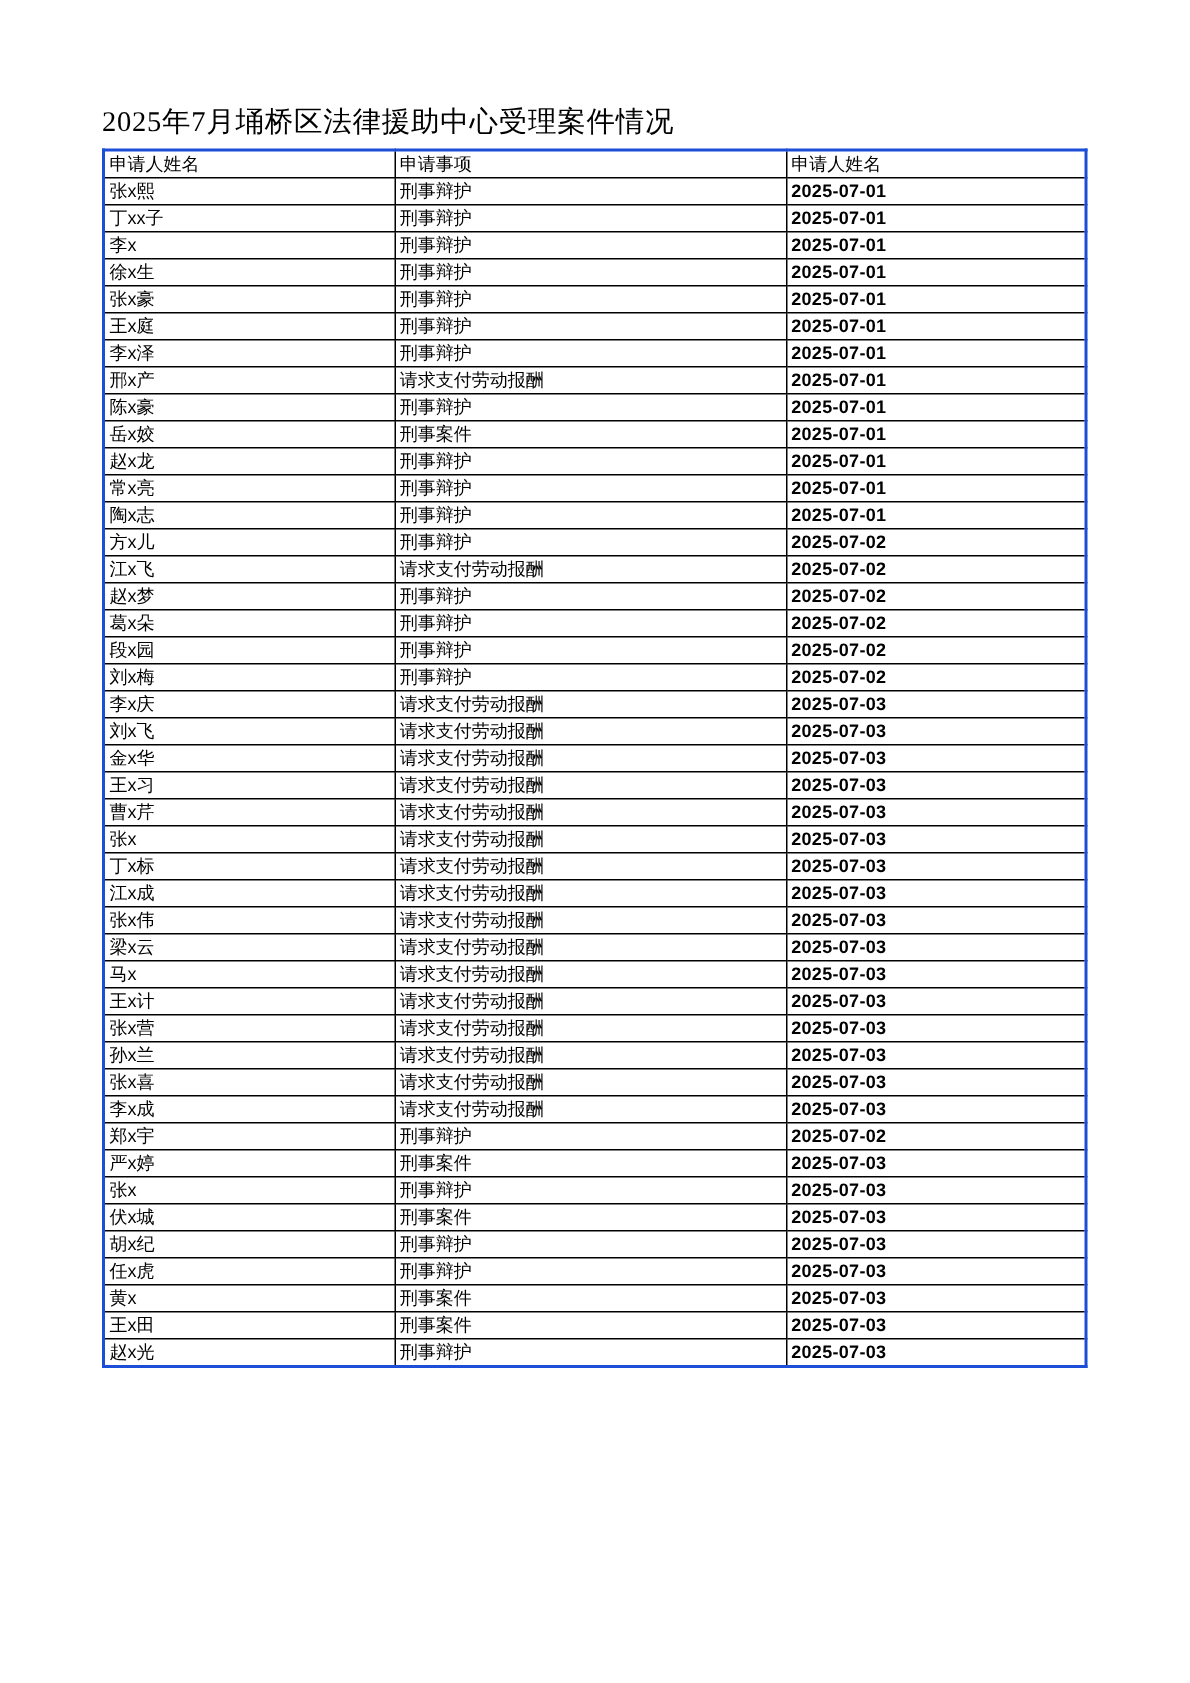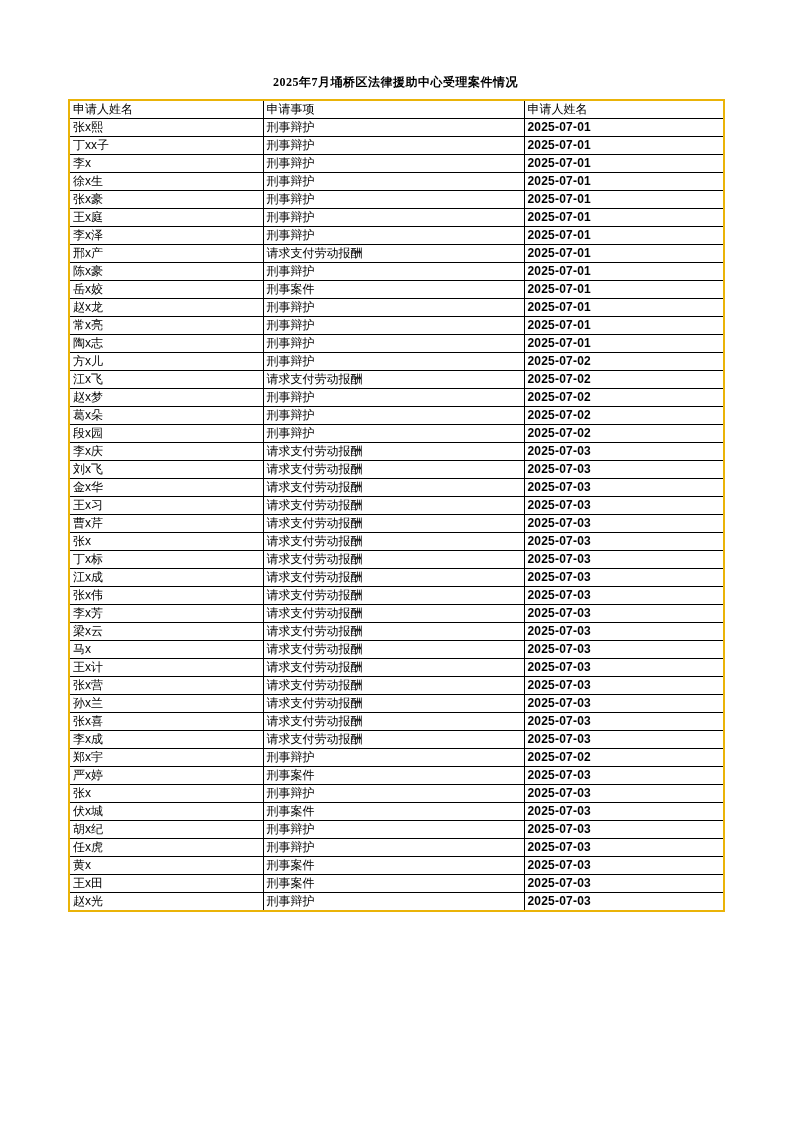--- a/index.html
+++ b/index.html
@@ -14,32 +14,32 @@
     color: #000;
     overflow: hidden;
   }
   .sheet {
     width: 655px;
     margin-left: 68px;
     padding-top: 72px;
   }
   .doc-title {
     font-family: "Liberation Serif", serif;
-    font-weight: bold;
-    font-size: 12px;
+    font-weight: normal;
+    font-size: 19px;
     line-height: 20px;
-    text-align: center;
+    text-align: left;
     margin: 0 0 7px 0;
     letter-spacing: 0.5px;
   }
   table.cases {
     border-collapse: collapse;
     table-layout: fixed;
     width: 655px;
-    border: 2px solid #eab308;
+    border: 2px solid #1d4ed8;
   }
   table.cases col.c-name   { width: 194px; }
   table.cases col.c-matter { width: 261px; }
   table.cases col.c-date   { width: 200px; }
   table.cases th,
   table.cases td {
     border: 1px solid #000;
     height: 17px;
     line-height: 17px;
     padding: 0 2px 0 3px;
@@ -161,20 +161,25 @@
           <td>葛x朵</td>
           <td>刑事辩护</td>
           <td class="date-cell">2025-07-02</td>
         </tr>
         <tr>
           <td>段x园</td>
           <td>刑事辩护</td>
           <td class="date-cell">2025-07-02</td>
         </tr>
         <tr>
+          <td>刘x梅</td>
+          <td>刑事辩护</td>
+          <td class="date-cell">2025-07-02</td>
+        </tr>
+        <tr>
           <td>李x庆</td>
           <td>请求支付劳动报酬</td>
           <td class="date-cell">2025-07-03</td>
         </tr>
         <tr>
           <td>刘x飞</td>
           <td>请求支付劳动报酬</td>
           <td class="date-cell">2025-07-03</td>
         </tr>
         <tr>
@@ -202,25 +207,20 @@
           <td>请求支付劳动报酬</td>
           <td class="date-cell">2025-07-03</td>
         </tr>
         <tr>
           <td>江x成</td>
           <td>请求支付劳动报酬</td>
           <td class="date-cell">2025-07-03</td>
         </tr>
         <tr>
           <td>张x伟</td>
-          <td>请求支付劳动报酬</td>
-          <td class="date-cell">2025-07-03</td>
-        </tr>
-        <tr>
-          <td>李x芳</td>
           <td>请求支付劳动报酬</td>
           <td class="date-cell">2025-07-03</td>
         </tr>
         <tr>
           <td>梁x云</td>
           <td>请求支付劳动报酬</td>
           <td class="date-cell">2025-07-03</td>
         </tr>
         <tr>
           <td>马x</td>

